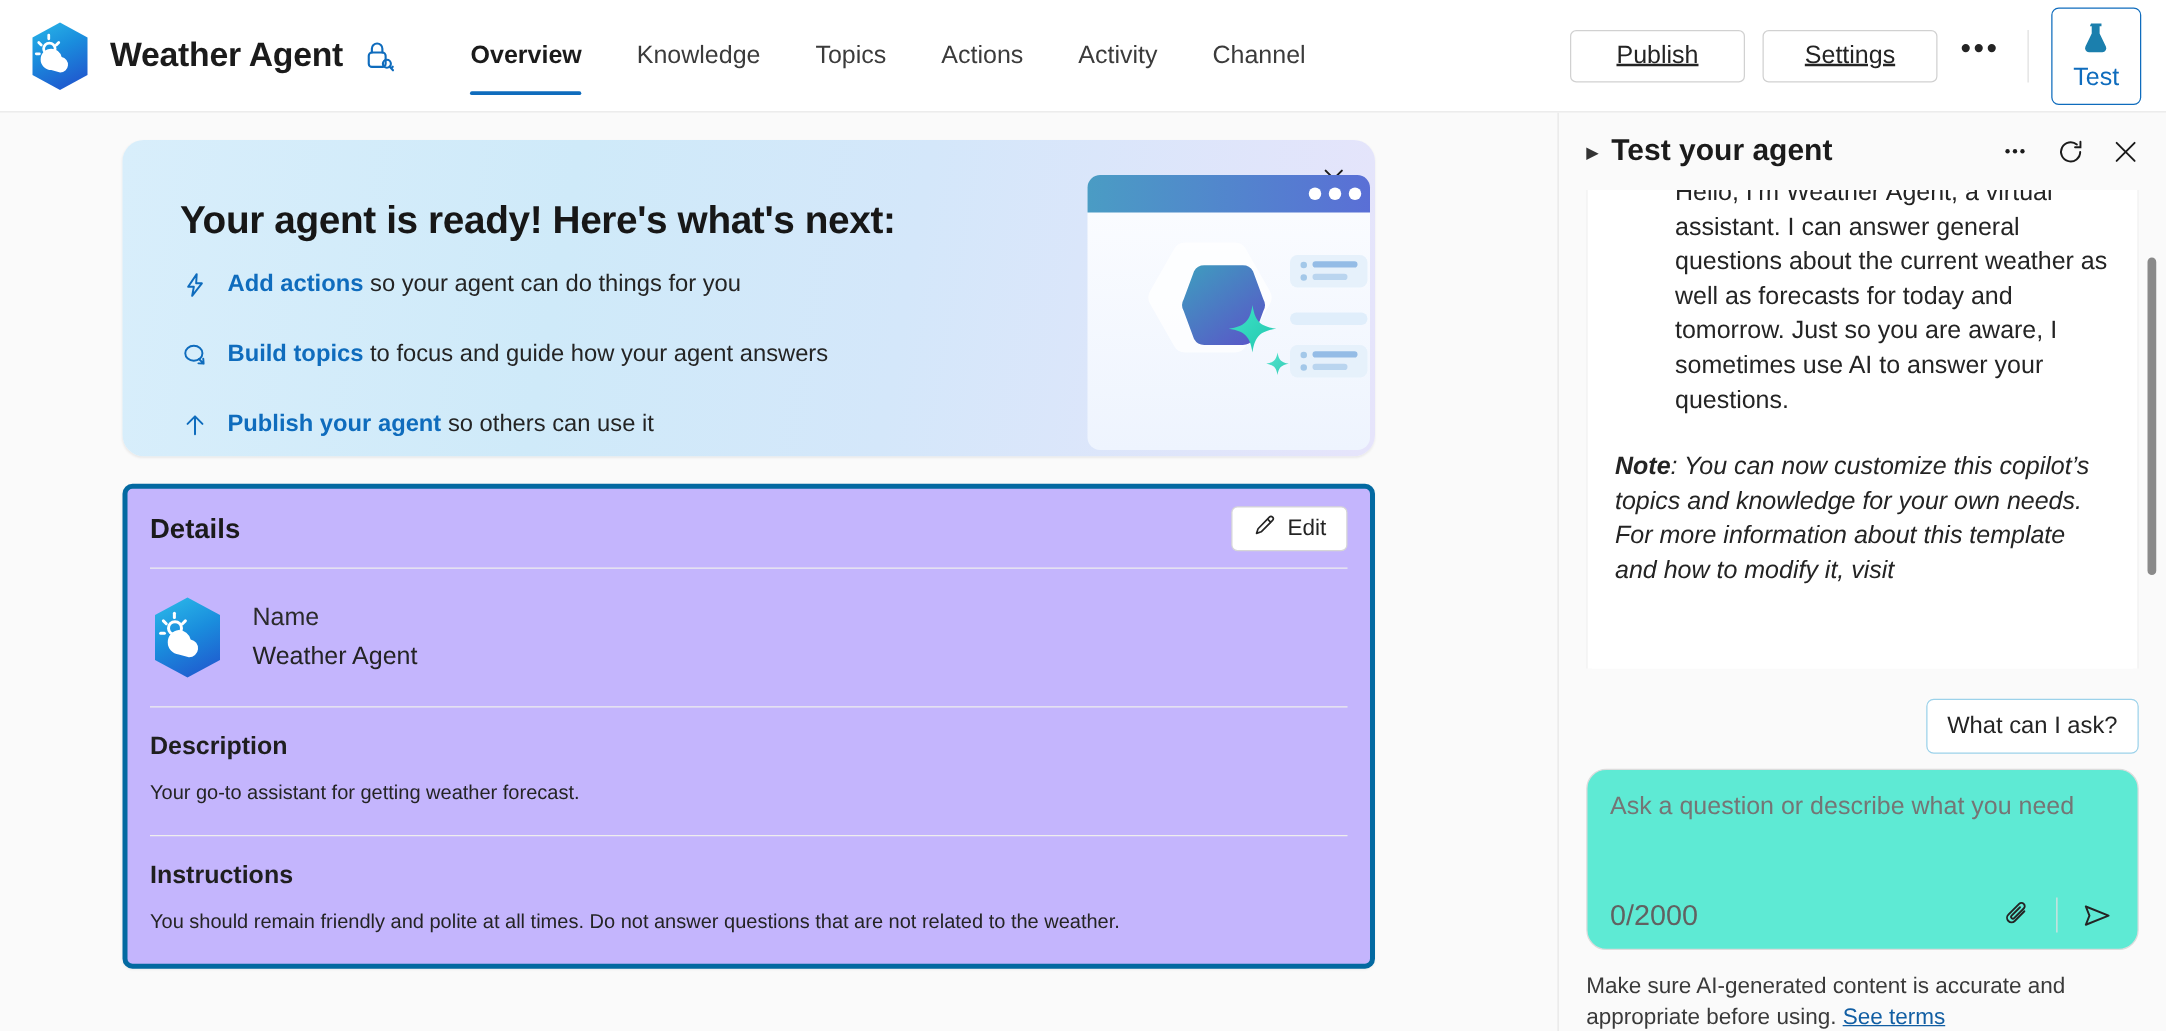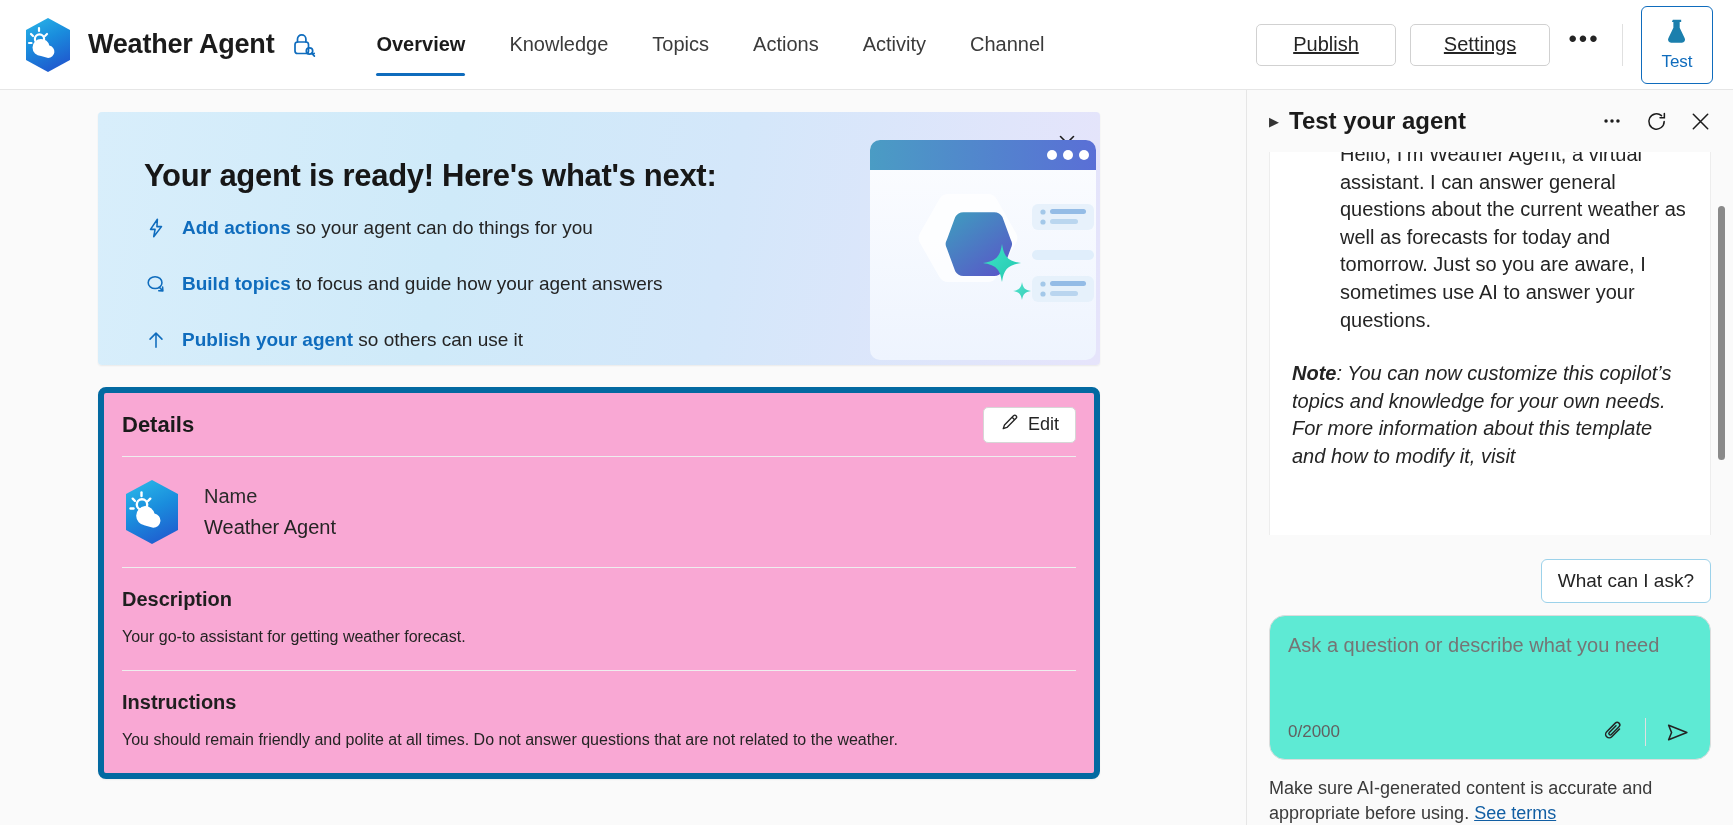--- a/index.html
+++ b/index.html
@@ -119,38 +119,38 @@
     border-radius: 6px;
     background: #ffffff;
     display: flex;
     flex-direction: column;
     align-items: center;
     justify-content: center;
     gap: 4px;
     cursor: pointer;
     margin-right: 4px;
   }
-  .test-btn .lbl { font-size: 17px; color: #0f6cbd; }
+  .test-btn .lbl { font-size: 20px; color: #0f6cbd; }
 
   
   .body-wrap { display: flex; flex: 1 1 auto; min-height: 0; }
   .main {
     flex: 1 1 auto;
     background: #fafafa;
     padding: 22px 0 0 0;
     overflow: hidden;
     position: relative;
   }
   .main-inner { width: 1002px; margin: 0 98px 0 98px; }
 
   
   .ready-banner {
     position: relative;
     height: 253px;
-    border-radius: 4px;
+    border-radius: 17px;
     overflow: hidden;
     background: linear-gradient(100deg, #d8eefb 0%, #cfeaf9 35%, #d4e7fa 62%, #e6e4fb 100%);
     box-shadow: 0 1px 2px rgba(0,0,0,.07);
   }
   .banner-close {
     position: absolute;
     top: 14px; right: 16px;
     width: 34px; height: 34px;
     border: none; background: transparent; cursor: pointer;
     display: flex; align-items: center; justify-content: center;
@@ -174,22 +174,22 @@
   .banner-art {
     position: absolute;
     right: 0px; top: 20px;
     width: 238px; height: 233px;
     z-index: 1;
   }
 
   
   .details-card {
     margin-top: 22px;
-    background: #f9a8d4;
-    border: 6px solid #0369a1;
+    background: #c4b5fd;
+    border: 4px solid #0369a1;
     border-radius: 8px;
     box-shadow: 0 1px 2px rgba(0,0,0,.05);
     padding: 0 18px;
   }
   .details-head {
     height: 64px;
     display: flex; align-items: center;
     border-bottom: 1px solid #eeeeee;
   }
   .details-title { font-size: 22px; font-weight: 700; color: #1b1b1b; }
@@ -298,21 +298,21 @@
     border: none; outline: none; resize: none;
     font-family: "Liberation Sans", sans-serif;
     background: transparent;
     width: 100%;
     height: 58px;
   }
   .composer-bottom {
     margin-top: auto;
     display: flex; align-items: center;
   }
-  .counter { font-size: 17px; color: #616161; }
+  .counter { font-size: 23px; color: #616161; }
   .composer-tools { margin-left: auto; display: flex; align-items: center; gap: 14px; }
   .tool-btn {
     width: 34px; height: 34px; border: none; background: transparent; cursor: pointer;
     display: flex; align-items: center; justify-content: center; color: #242424;
   }
   .tool-div { width: 1px; height: 28px; background: #e0e0e0; }
 
   .disclaimer {
     padding: 16px 34px 0 22px;
     font-size: 18px; line-height: 1.35; color: #3a3a3a;

